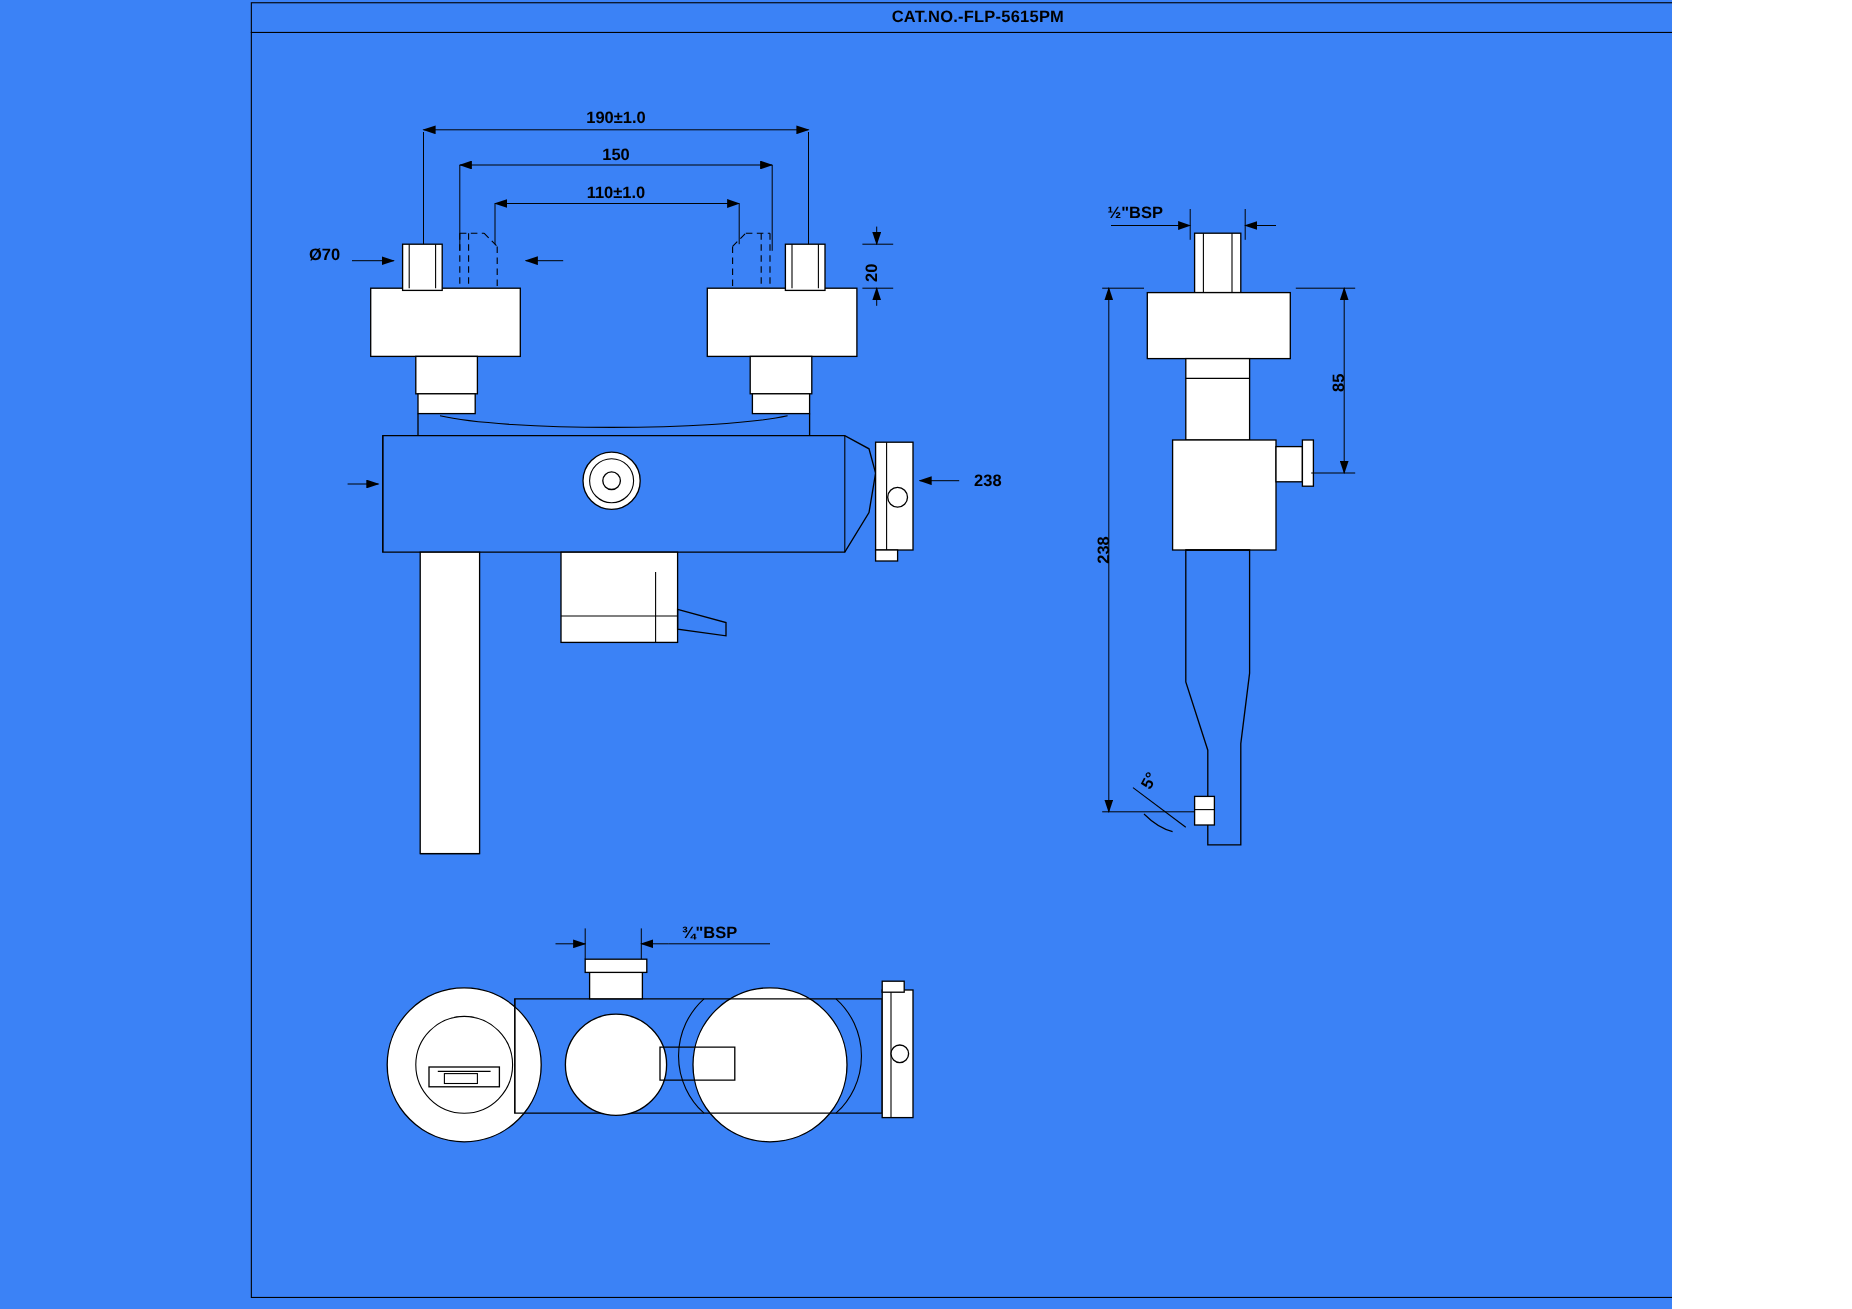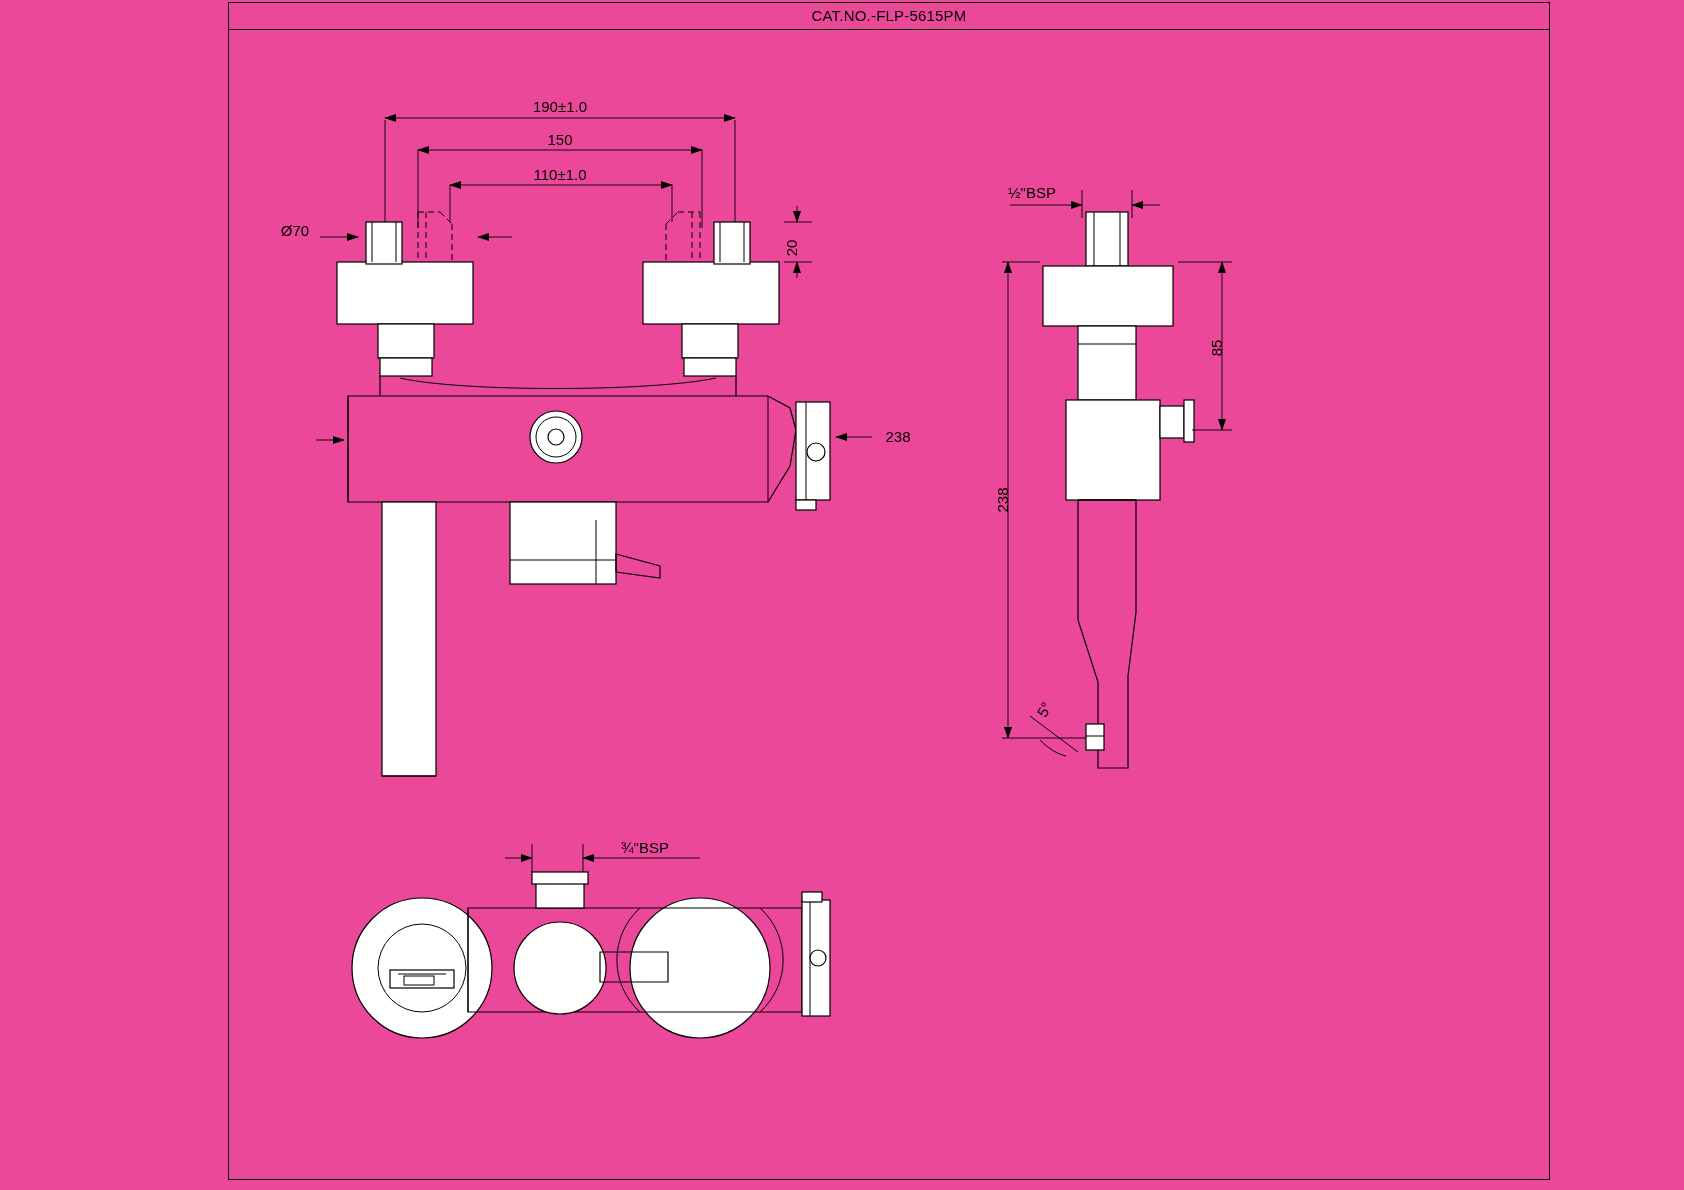--- a/index.html
+++ b/index.html
@@ -5,24 +5,25 @@
   html, body {
     margin: 0;
     padding: 0;
     background: #ffffff;
   }
   body {
     font-family: "Liberation Sans", sans-serif;
   }
   #sheet {
     position: relative;
-    width: 1684px;
+    width: 1520px;
     height: 1190px;
-    background: #ec4899;
+    background: #3b82f6;
     overflow: hidden;
+    font-weight: bold;
   }
   
   .frame {
     position: absolute;
     left: 228px;
     top: 2px;
     width: 1322px;
     height: 1178px;
     border: 1px solid #000;
     box-sizing: border-box;

